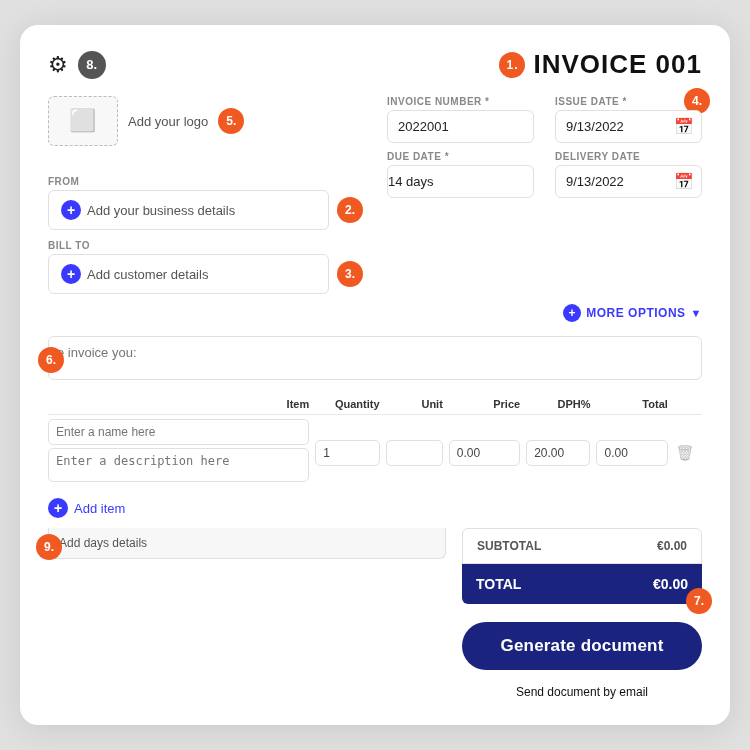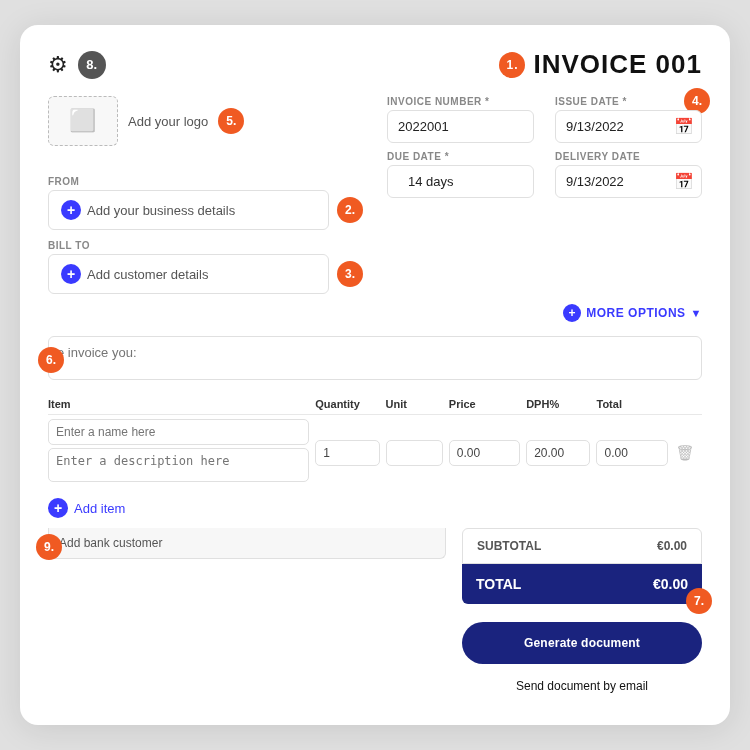--- a/index.html
+++ b/index.html
@@ -166,21 +166,21 @@
     }
     .calendar-icon {
       position: absolute;
       right: 8px;
       color: #3a3aff;
       font-size: 16px;
     }
     .select-input {
       border: 1.5px solid #e0e0e0;
       border-radius: 6px;
-      padding: 8px 20px;
+      padding: 8px 0;
       font-size: 13px;
       color: #222;
       background: #fff;
       width: 100%;
       outline: none;
       appearance: none;
     }
     
     .more-options-row {
       display: flex;
@@ -217,21 +217,21 @@
     
     .items-table {
       width: 100%;
       border-collapse: collapse;
       margin-bottom: 8px;
     }
     .items-table th {
       font-size: 11px;
       color: #333;
       font-weight: 600;
-      text-align: left;
+      text-align: right;
       padding: 4px 6px 4px 0;
       border-bottom: 1.5px solid #e8e8e8;
     }
     .items-table td {
       padding: 4px 6px 4px 0;
       vertical-align: middle;
     }
     .items-table input {
       border: 1.5px solid #e0e0e0;
       border-radius: 5px;
@@ -337,21 +337,21 @@
       font-size: 14px;
       font-weight: 700;
       border-radius: 0 0 6px 6px;
     }
     .generate-btn {
       background: #1a237e;
       color: #fff;
       border: none;
       border-radius: 28px;
       padding: 14px 0;
-      font-size: 12px;
+      font-size: 17px;
       font-weight: 600;
       width: 100%;
       cursor: pointer;
       margin-top: 10px;
       letter-spacing: 0.2px;
     }
     .email-link {
       display: block;
       text-align: center;
       font-size: 12px;
@@ -518,21 +518,21 @@
   <button class="add-item-btn">
     <div class="plus-circle">+</div>
     <span>Add item</span>
   </button>
 
   <div class="bottom-section">
 
     <div class="note-bank-col" style="position:relative;">
       <div class="orange-badge note-badge">9.</div>
       <div class="bank-details-row">
-        <span>Add bank customer</span>
+        <span>Add days details</span>
       </div>
     </div>
 
     <div class="totals-col">
       <div class="totals-wrapper" style="position:relative;">
         <div class="subtotal-row">
           <span>SUBTOTAL</span>
           <span>€0.00</span>
         </div>
         <div class="total-row">

